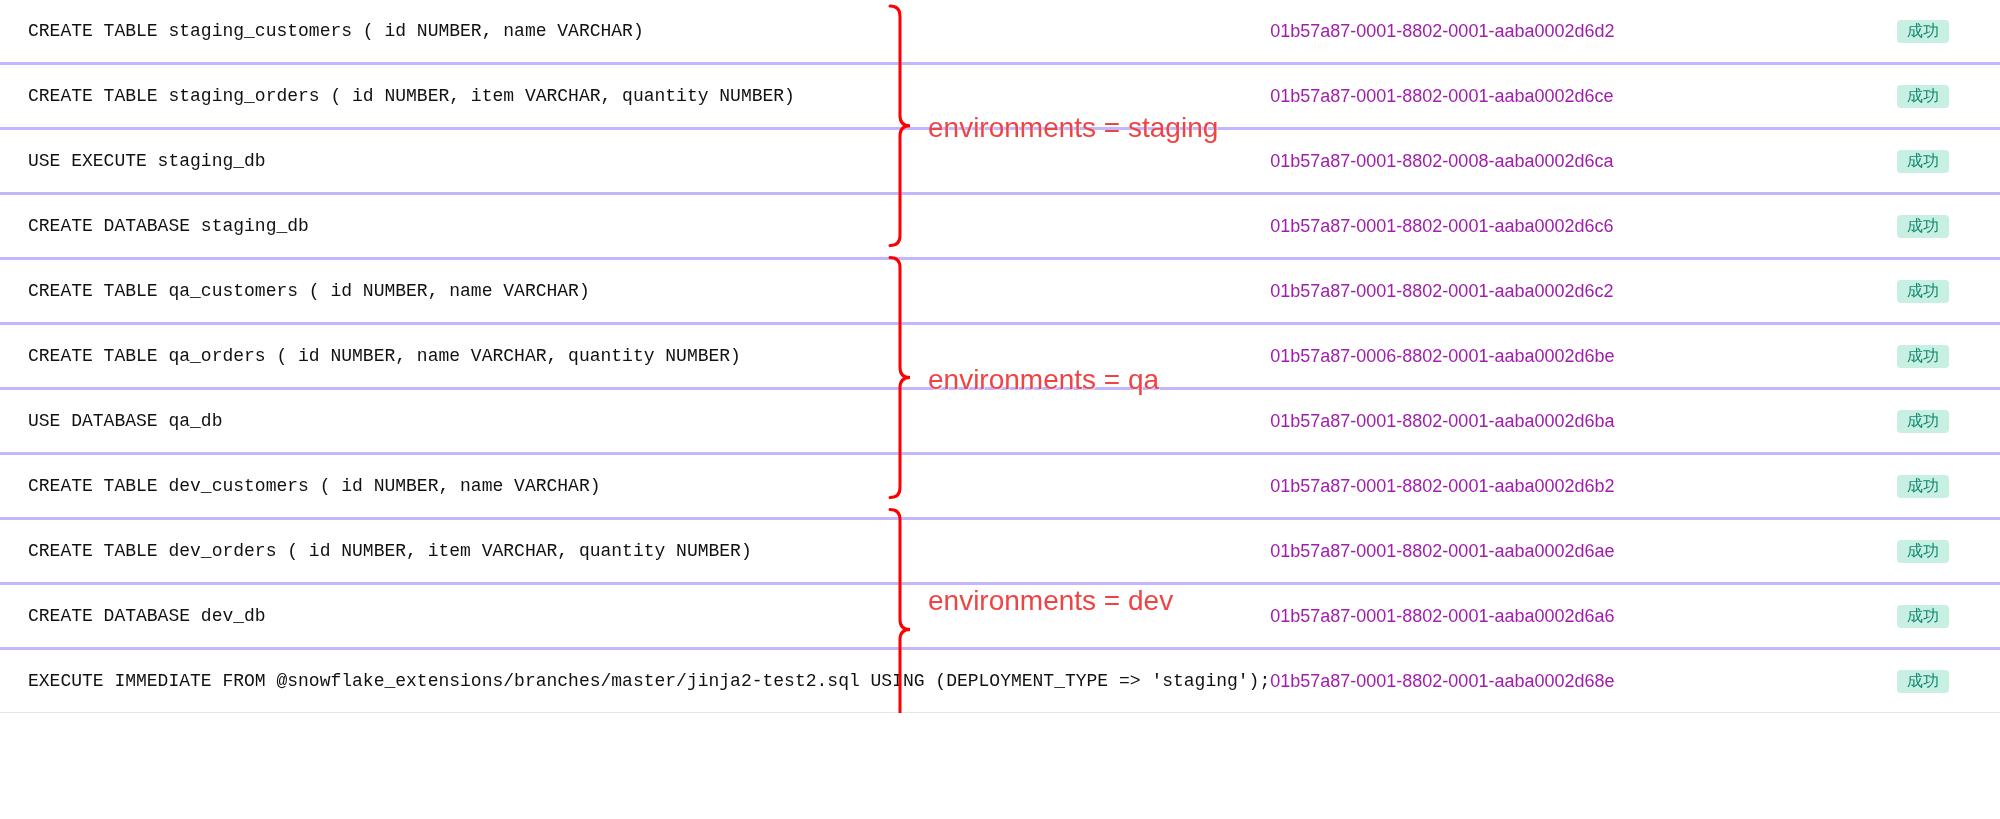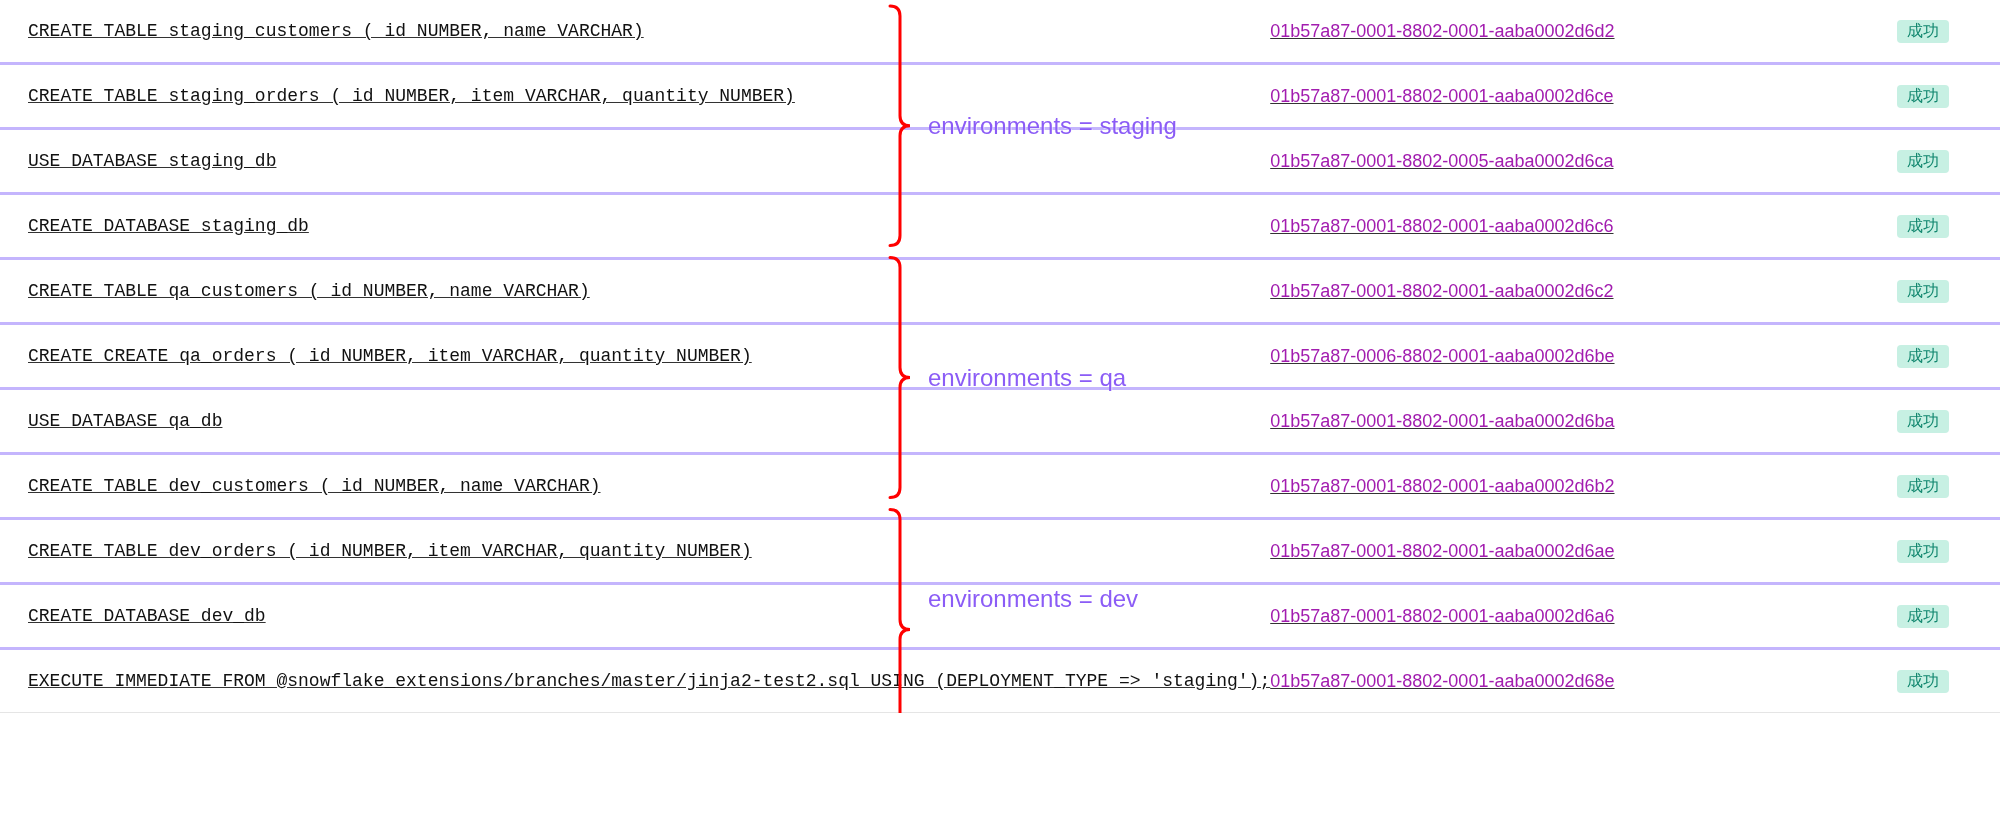--- a/index.html
+++ b/index.html
@@ -6,21 +6,20 @@
     margin: 0;
     padding: 0;
     background: #ffffff;
     font-family: -apple-system, "Segoe UI", "Helvetica Neue", Arial, sans-serif;
     color: #333;
   }
   .viewport {
     width: 2000px;
     box-sizing: border-box;
     position: relative;
-    text-decoration: underline;
   }
   
   .table {
     width: 100%;
     border-collapse: collapse;
   }
   .table td {
     border-top: 3px solid #c4b5fd;
     border-bottom: 1px solid #e5e5e5;
     padding: 0;
@@ -63,23 +62,23 @@
   
   .overlay {
     position: absolute;
     left: 0;
     top: 0;
     pointer-events: none;
   }
   .bracket-label {
     position: absolute;
     font-family: Arial, sans-serif;
-    font-size: 24px;
+    font-size: 28px;
     font-weight: 400;
-    color: #8b5cf6;
+    color: #ef4444;
     white-space: nowrap;
     text-shadow: 1px 1px 0 rgba(255,255,255,.6);
   }
 </style>
 </head>
 <body>
 
 <div class="viewport">
 
   <table class="table">
@@ -88,36 +87,36 @@
           <td class="col-sql">CREATE TABLE staging_customers ( id NUMBER, name VARCHAR)</td>
           <td class="col-id">01b57a87-0001-8802-0001-aaba0002d6d2</td>
           <td class="col-status"><span class="status-badge" style="background: rgb(199, 240, 227); color: rgb(18, 135, 111);">成功</span></td>
         </tr>
         <tr>
           <td class="col-sql">CREATE TABLE staging_orders ( id NUMBER, item VARCHAR, quantity NUMBER)</td>
           <td class="col-id">01b57a87-0001-8802-0001-aaba0002d6ce</td>
           <td class="col-status"><span class="status-badge" style="background: rgb(199, 240, 227); color: rgb(18, 135, 111);">成功</span></td>
         </tr>
         <tr>
-          <td class="col-sql">USE DATABASE staging_db</td>
-          <td class="col-id">01b57a87-0001-8802-0005-aaba0002d6ca</td>
+          <td class="col-sql">USE EXECUTE staging_db</td>
+          <td class="col-id">01b57a87-0001-8802-0008-aaba0002d6ca</td>
           <td class="col-status"><span class="status-badge" style="background: rgb(199, 240, 227); color: rgb(18, 135, 111);">成功</span></td>
         </tr>
         <tr>
           <td class="col-sql">CREATE DATABASE staging_db</td>
           <td class="col-id">01b57a87-0001-8802-0001-aaba0002d6c6</td>
           <td class="col-status"><span class="status-badge" style="background: rgb(199, 240, 227); color: rgb(18, 135, 111);">成功</span></td>
         </tr>
         <tr>
           <td class="col-sql">CREATE TABLE qa_customers ( id NUMBER, name VARCHAR)</td>
           <td class="col-id">01b57a87-0001-8802-0001-aaba0002d6c2</td>
           <td class="col-status"><span class="status-badge" style="background: rgb(199, 240, 227); color: rgb(18, 135, 111);">成功</span></td>
         </tr>
         <tr>
-          <td class="col-sql">CREATE CREATE qa_orders ( id NUMBER, item VARCHAR, quantity NUMBER)</td>
+          <td class="col-sql">CREATE TABLE qa_orders ( id NUMBER, name VARCHAR, quantity NUMBER)</td>
           <td class="col-id">01b57a87-0006-8802-0001-aaba0002d6be</td>
           <td class="col-status"><span class="status-badge" style="background: rgb(199, 240, 227); color: rgb(18, 135, 111);">成功</span></td>
         </tr>
         <tr>
           <td class="col-sql">USE DATABASE qa_db</td>
           <td class="col-id">01b57a87-0001-8802-0001-aaba0002d6ba</td>
           <td class="col-status"><span class="status-badge" style="background: rgb(199, 240, 227); color: rgb(18, 135, 111);">成功</span></td>
         </tr>
         <tr>
           <td class="col-sql">CREATE TABLE dev_customers ( id NUMBER, name VARCHAR)</td>

